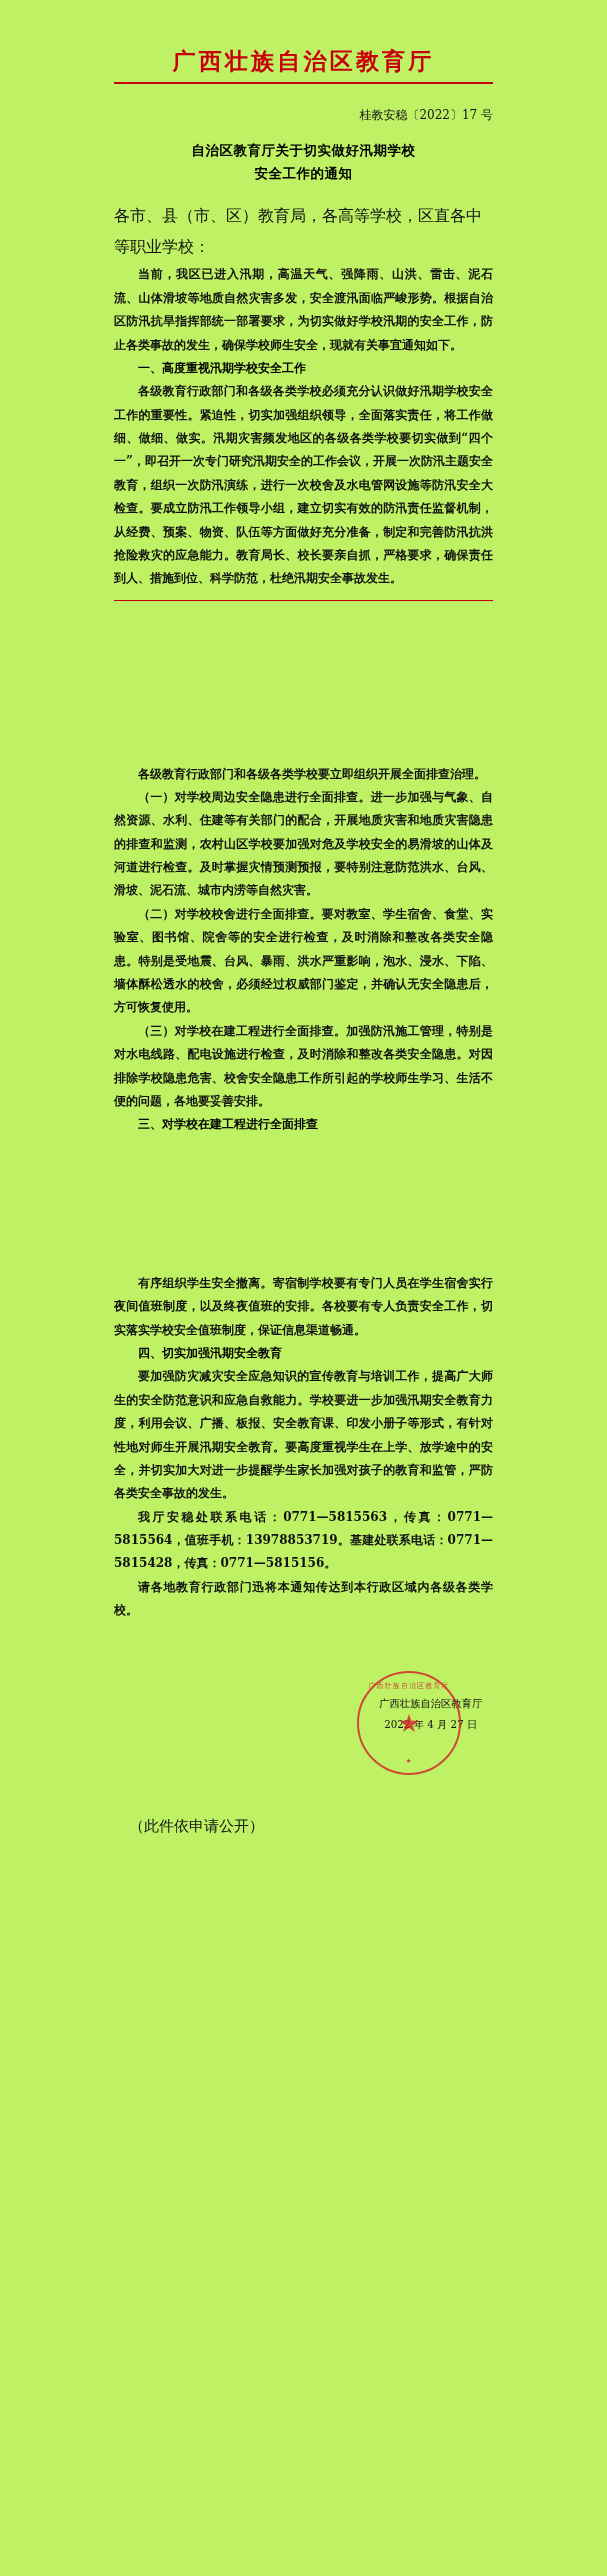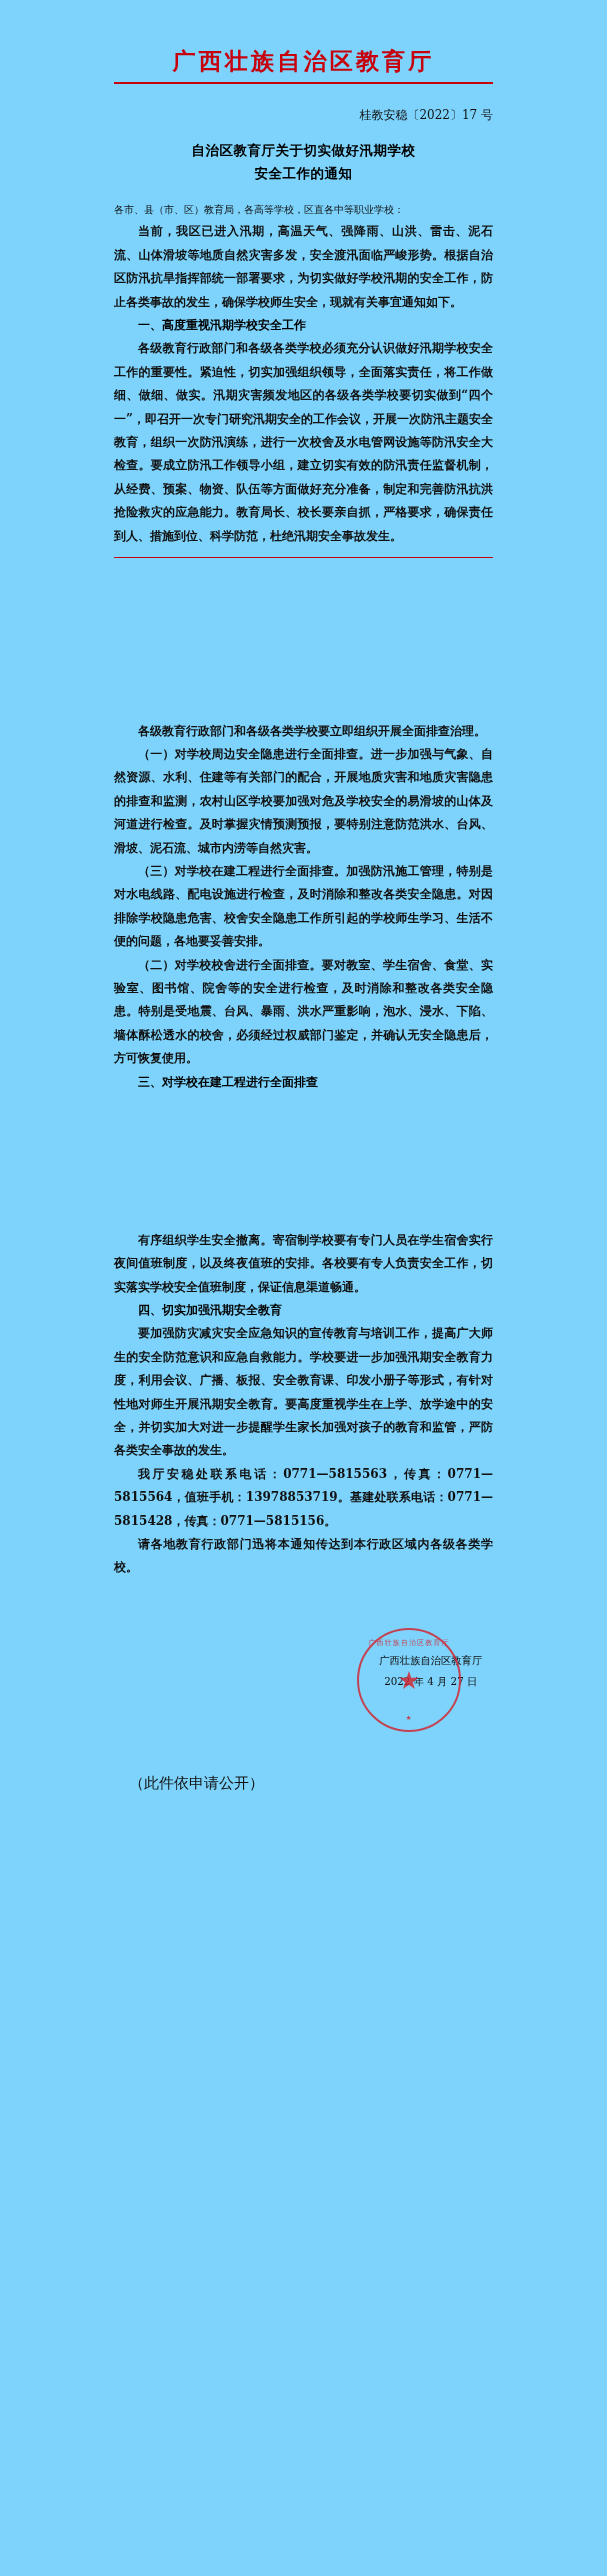--- a/index.html
+++ b/index.html
@@ -7,21 +7,21 @@
     padding: 0;
     background: #ffffff;
   }
   body {
     width: 607px;
     font-family: "Liberation Serif", serif;
   }
   .page {
     width: 607px;
     min-height: 2576px;
-    background: #7dd3fc;
+    background: #bef264;
     position: relative;
     box-sizing: border-box;
     padding: 0;
   }
   .doc {
     width: 379px;
     margin: 0 auto;
     position: relative;
     padding-top: 32px;
   }
@@ -60,21 +60,21 @@
     text-align: center;
     font-family: Liberation Serif, serif;
     font-weight: bold;
     font-size: 13.5px;
     line-height: 1.65;
     color: #000;
     margin-bottom: 15px;
     letter-spacing: 0.5px;
   }
   .addressee {
-    font-size: 10px;
+    font-size: 16px;
     line-height: 1.95;
     color: #111;
     margin-bottom: 1.1px;
     font-family: "DejaVu Serif", serif;
   }
   p.body {
     font-size: 12px;
     line-height: 1.95;
     color: #111;
     text-indent: 2em;
@@ -200,22 +200,22 @@
     <p class="body">当前，我区已进入汛期，高温天气、强降雨、山洪、雷击、泥石流、山体滑坡等地质自然灾害多发，安全渡汛面临严峻形势。根据自治区防汛抗旱指挥部统一部署要求，为切实做好学校汛期的安全工作，防止各类事故的发生，确保学校师生安全，现就有关事宜通知如下。</p>
 
     <h2 class="section">一、高度重视汛期学校安全工作</h2>
     <p class="body">各级教育行政部门和各级各类学校必须充分认识做好汛期学校安全工作的重要性。紧迫性，切实加强组织领导，全面落实责任，将工作做细、做细、做实。汛期灾害频发地区的各级各类学校要切实做到“四个一”，即召开一次专门研究汛期安全的工作会议，开展一次防汛主题安全教育，组织一次防汛演练，进行一次校舍及水电管网设施等防汛安全大检查。要成立防汛工作领导小组，建立切实有效的防汛责任监督机制，从经费、预案、物资、队伍等方面做好充分准备，制定和完善防汛抗洪抢险救灾的应急能力。教育局长、校长要亲自抓，严格要求，确保责任到人、措施到位、科学防范，杜绝汛期安全事故发生。</p>
 
     <div class="redline"></div>
     <div class="gap-block"></div>
 
     <p class="body">各级教育行政部门和各级各类学校要立即组织开展全面排查治理。</p>
     <p class="body">（一）对学校周边安全隐患进行全面排查。进一步加强与气象、自然资源、水利、住建等有关部门的配合，开展地质灾害和地质灾害隐患的排查和监测，农村山区学校要加强对危及学校安全的易滑坡的山体及河道进行检查。及时掌握灾情预测预报，要特别注意防范洪水、台风、滑坡、泥石流、城市内涝等自然灾害。</p>
+    <p class="body">（二）对学校校舍进行全面排查。要对教室、学生宿舍、食堂、实验室、图书馆、院舍等的安全进行检查，及时消除和整改各类安全隐患。特别是受地震、台风、暴雨、洪水严重影响，泡水、浸水、下陷、墙体酥松透水的校舍，必须经过权威部门鉴定，并确认无安全隐患后，方可恢复使用。</p>
     <p class="body">（三）对学校在建工程进行全面排查。加强防汛施工管理，特别是对水电线路、配电设施进行检查，及时消除和整改各类安全隐患。对因排除学校隐患危害、校舍安全隐患工作所引起的学校师生学习、生活不便的问题，各地要妥善安排。</p>
-    <p class="body">（二）对学校校舍进行全面排查。要对教室、学生宿舍、食堂、实验室、图书馆、院舍等的安全进行检查，及时消除和整改各类安全隐患。特别是受地震、台风、暴雨、洪水严重影响，泡水、浸水、下陷、墙体酥松透水的校舍，必须经过权威部门鉴定，并确认无安全隐患后，方可恢复使用。</p>
 
     <h2 class="section">三、对学校在建工程进行全面排查</h2>
 
     <div class="gap-block-2"></div>
 
     <p class="body">有序组织学生安全撤离。寄宿制学校要有专门人员在学生宿舍实行夜间值班制度，以及终夜值班的安排。各校要有专人负责安全工作，切实落实学校安全值班制度，保证信息渠道畅通。</p>
 
     <h2 class="section">四、切实加强汛期安全教育</h2>
     <p class="body">要加强防灾减灾安全应急知识的宣传教育与培训工作，提高广大师生的安全防范意识和应急自救能力。学校要进一步加强汛期安全教育力度，利用会议、广播、板报、安全教育课、印发小册子等形式，有针对性地对师生开展汛期安全教育。要高度重视学生在上学、放学途中的安全，并切实加大对进一步提醒学生家长加强对孩子的教育和监管，严防各类安全事故的发生。</p>
 

